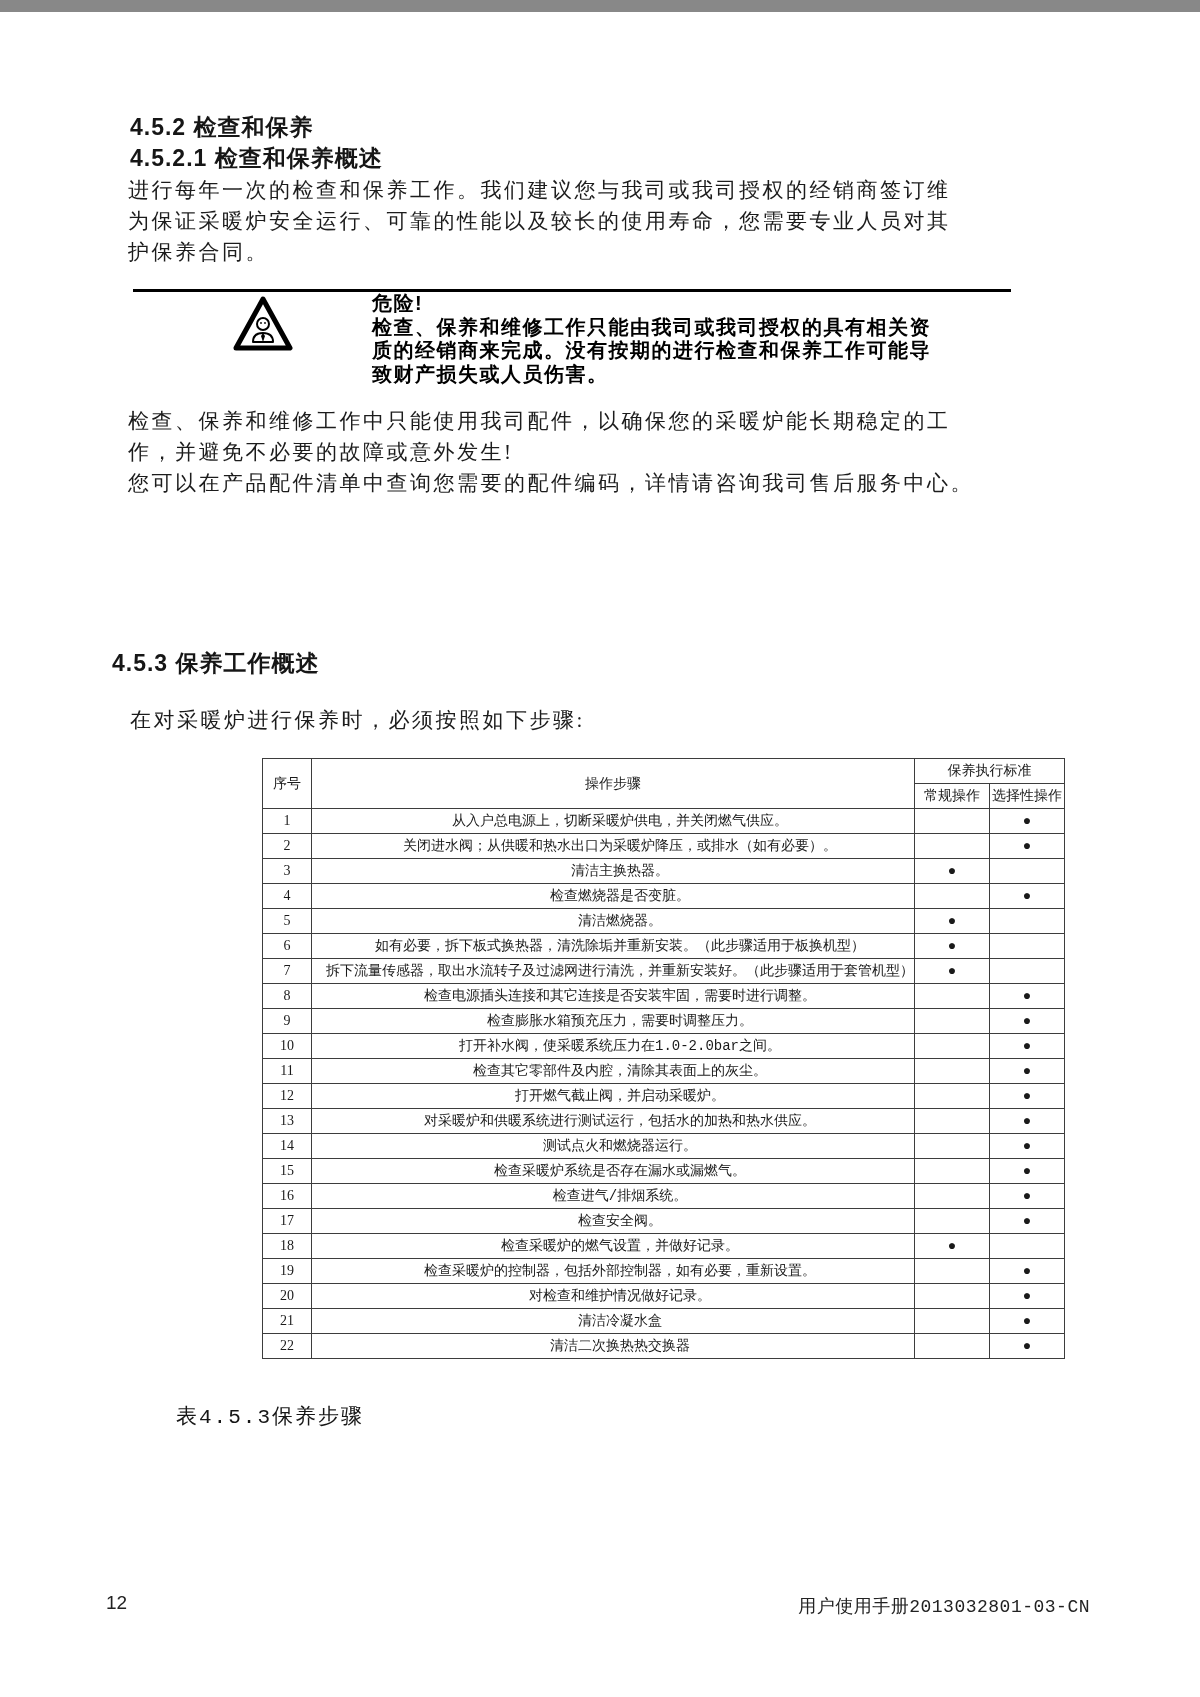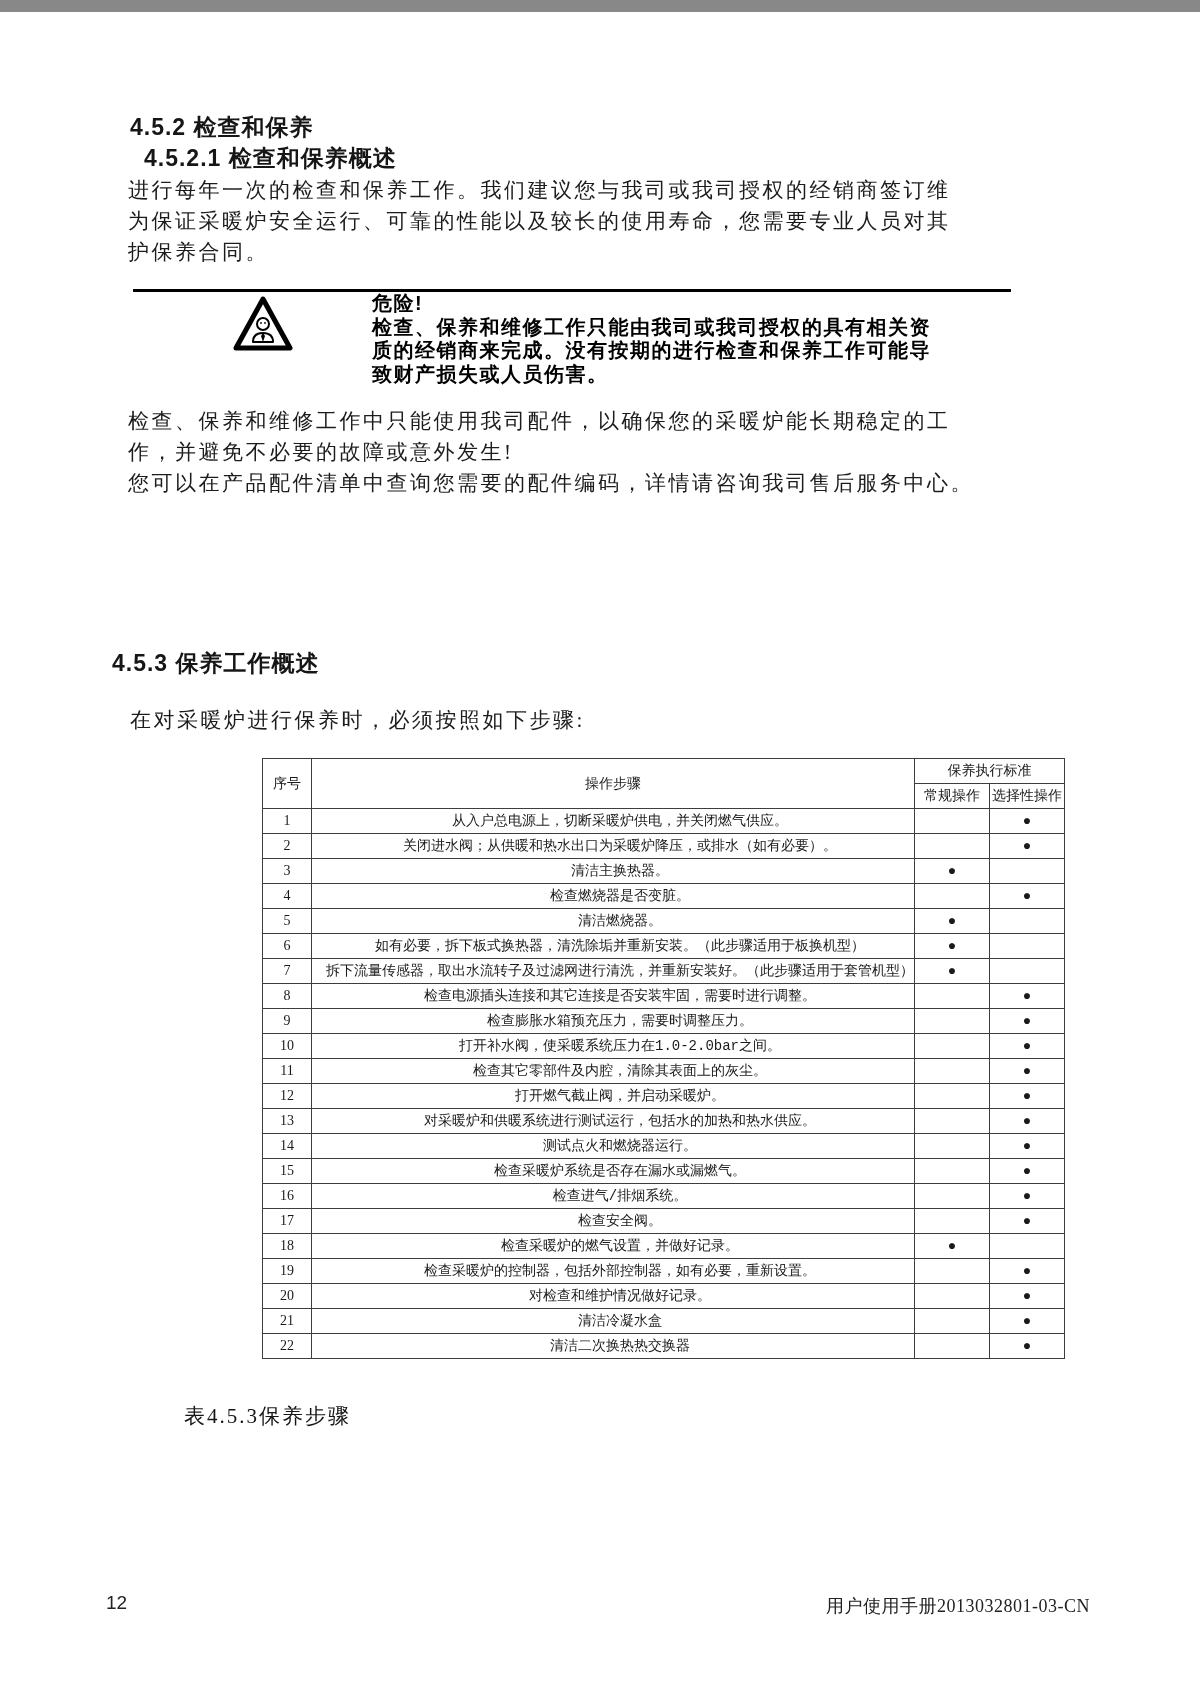--- a/index.html
+++ b/index.html
@@ -53,44 +53,44 @@
     padding:0;
     overflow:hidden;
     white-space:nowrap;
   }
   #maintenance-table thead th{height:24px;text-align:center;}
   #maintenance-table tbody td{height:24px;}
   .c-no{width:48px;text-align:center;}
   .c-step{width:502px;text-align:center;padding-left:14px !important;font-family:Liberation Mono, monospace;}
   .c-dot{width:74px;text-align:center;font-size:14px;}
   #table-caption{
-    left:184px;top:1390px;
+    left:176px;top:1390px;
     font-size:21px;letter-spacing:2px;
-    font-family:Liberation Serif, serif;
+    font-family:Liberation Mono, monospace;
     color:#161616;
   }
   
   #footer-page-number{
     left:106px;top:1580px;
     font-family:"Liberation Sans", sans-serif;
     font-size:19px;color:#222;
   }
   #footer-doc-code{
     right:110px;top:1582px;
-    font-family:Liberation Serif, serif;
+    font-family:Liberation Mono, monospace;
     font-size:18px;letter-spacing:0.5px;color:#222;
   }
 </style>
 </head>
 <body>
 
 <div id="page">
 
   <div class="abs h-sans" style="left:130px;top:100px;">4.5.2 检查和保养</div>
-  <div class="abs h-sans" style="left:144px;top:131px;">4.5.2.1 检查和保养概述</div>
+  <div class="abs h-sans" style="left:130px;top:131px;">4.5.2.1 检查和保养概述</div>
 
   <div class="abs kai" style="left:128px;top:163px;">
     <div class="pline">进行每年一次的检查和保养工作。我们建议您与我司或我司授权的经销商签订维</div>
     <div class="pline">为保证采暖炉安全运行、可靠的性能以及较长的使用寿命，您需要专业人员对其</div>
     <div class="pline">护保养合同。</div>
   </div>
 
   <div class="abs" id="danger-rule"></div>
 
   <div class="abs" id="danger-icon">

